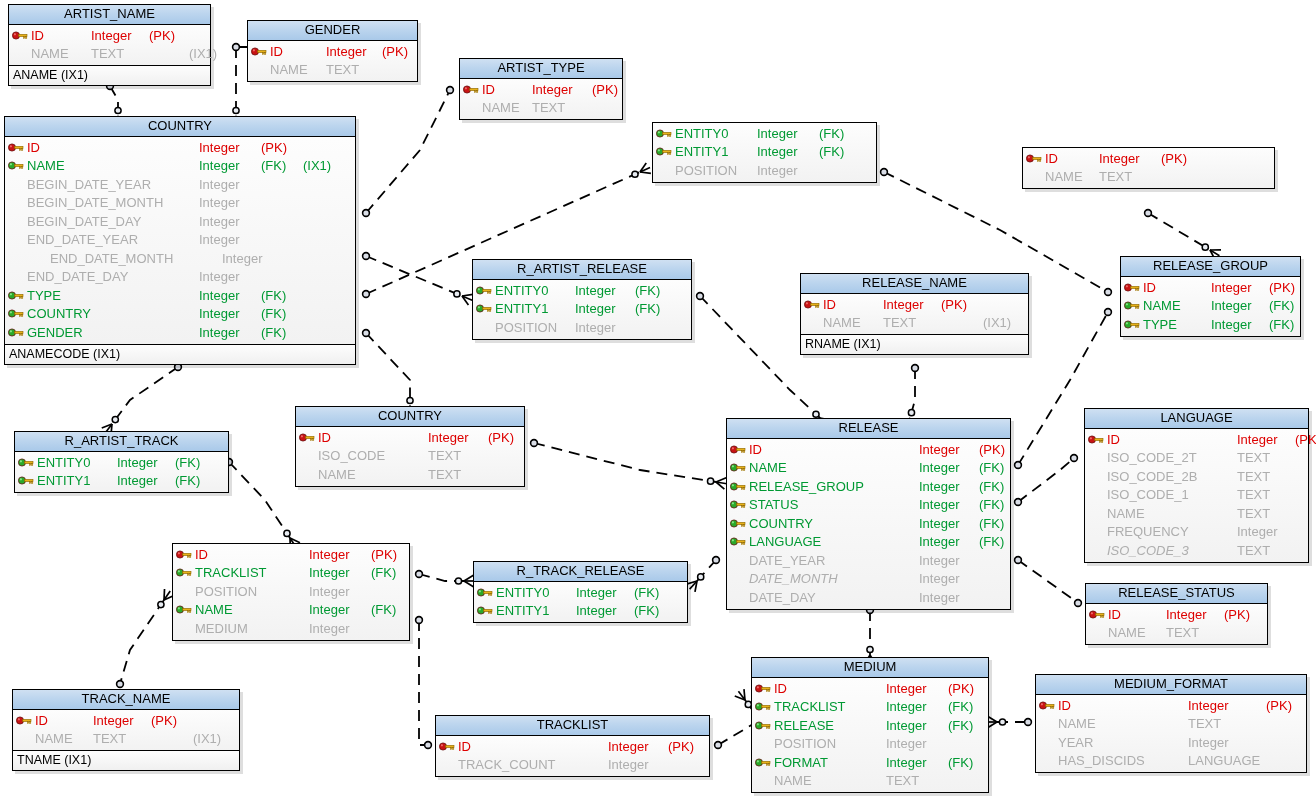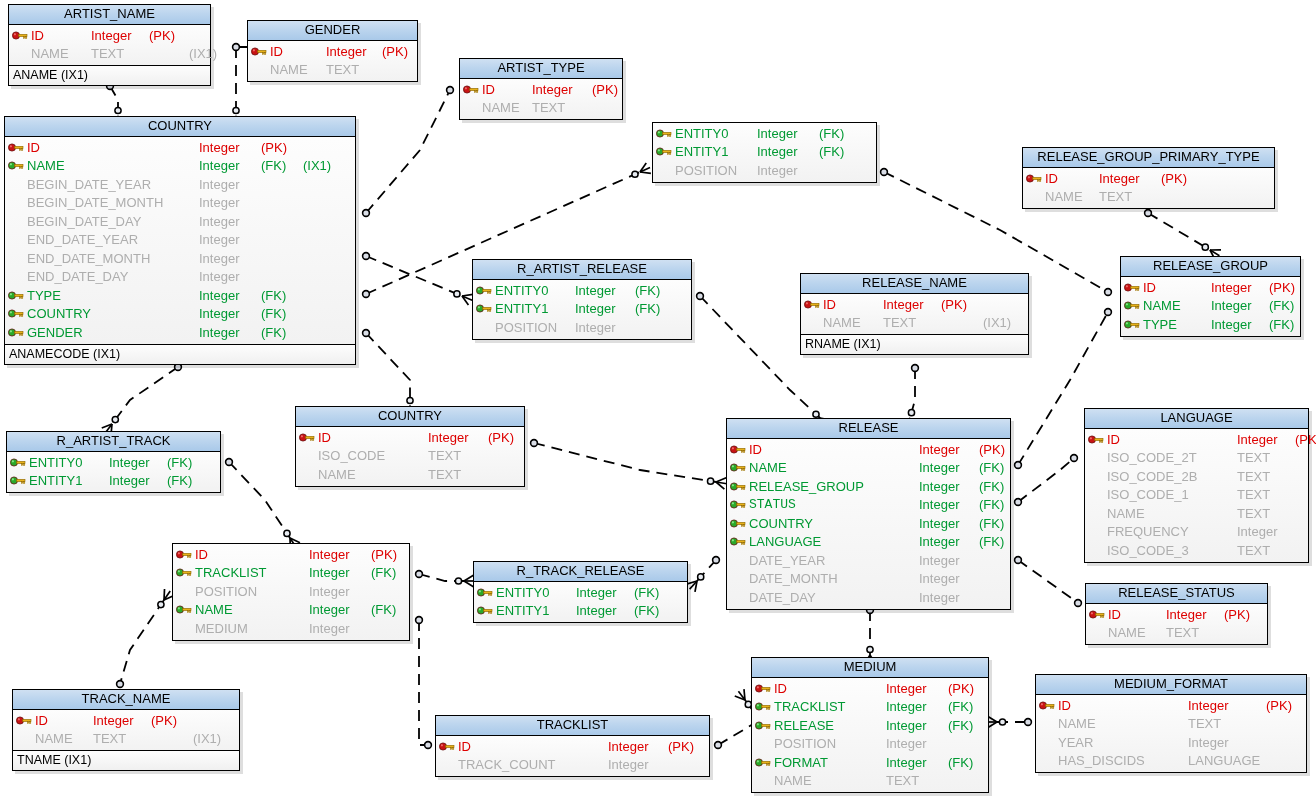--- a/index.html
+++ b/index.html
@@ -339,21 +339,21 @@
         </div>
         <div class="row pl">
           <span class="kw"></span>
           <span class="cname" style="width: 172px;">END_DATE_YEAR</span>
           <span class="ctype" style="width: 62px;">Integer</span>
           <span class="ckey" style="width: 42px;"></span>
           <span class="cix"></span>
         </div>
         <div class="row pl">
           <span class="kw"></span>
-          <span class="cname" style="width: 172px;">END_DATE_MONTH</span>
+          <span class="cname" style="width: 172px; margin-left: 23px;">END_DATE_MONTH</span>
           <span class="ctype" style="width: 62px;">Integer</span>
           <span class="ckey" style="width: 42px;"></span>
           <span class="cix"></span>
         </div>
         <div class="row pl">
           <span class="kw"></span>
           <span class="cname" style="width: 172px;">END_DATE_DAY</span>
           <span class="ctype" style="width: 62px;">Integer</span>
           <span class="ckey" style="width: 42px;"></span>
           <span class="cix"></span>
@@ -441,21 +441,20 @@
         <div class="row pl">
           <span class="kw"></span>
           <span class="cname" style="width: 82px;">POSITION</span>
           <span class="ctype" style="width: 62px;">Integer</span>
           <span class="ckey" style="width: 40px;"></span>
           <span class="cix"></span>
         </div>
       </div>
     </div>
     <div class="tbl" style="left: 1022px; top: 147px; width: 253px;">
-      <div class="hdr">RELEASE_GROUP_PRIMARY_TYPE</div>
       <div class="body">
         <div class="row pk">
           <span class="kw">
             <svg width="16" height="11" viewBox="0 0 16 11">
               <circle cx="4" cy="5.5" r="3.6" fill="#c81414" stroke="#5a0000" stroke-width="0.7"></circle>
               <circle cx="2.9" cy="4.3" r="1.1" fill="#ef6a6a"></circle>
               <rect x="6.6" y="4.3" width="8.4" height="2.3" fill="#e8b21a" stroke="#8a6400" stroke-width="0.6"></rect>
               <rect x="11.4" y="6.4" width="1.3" height="2.0" fill="#e8b21a" stroke="#8a6400" stroke-width="0.5"></rect>
               <rect x="13.5" y="6.4" width="1.3" height="2.0" fill="#e8b21a" stroke="#8a6400" stroke-width="0.5"></rect>
             </svg>
@@ -679,21 +678,21 @@
         <div class="row fk">
           <span class="kw">
             <svg width="16" height="11" viewBox="0 0 16 11">
               <circle cx="4" cy="5.5" r="3.6" fill="#2aa82a" stroke="#5a0000" stroke-width="0.7"></circle>
               <circle cx="2.9" cy="4.3" r="1.1" fill="#86e486"></circle>
               <rect x="6.6" y="4.3" width="8.4" height="2.3" fill="#e8b21a" stroke="#8a6400" stroke-width="0.6"></rect>
               <rect x="11.4" y="6.4" width="1.3" height="2.0" fill="#e8b21a" stroke="#8a6400" stroke-width="0.5"></rect>
               <rect x="13.5" y="6.4" width="1.3" height="2.0" fill="#e8b21a" stroke="#8a6400" stroke-width="0.5"></rect>
             </svg>
           </span>
-          <span class="cname" style="width: 170px; font-family: Liberation Mono, monospace;">STATUS</span>
+          <span class="cname" style="width: 170px;">STATUS</span>
           <span class="ctype" style="width: 60px;">Integer</span>
           <span class="ckey" style="width: 42px;">(FK)</span>
           <span class="cix"></span>
         </div>
         <div class="row fk">
           <span class="kw">
             <svg width="16" height="11" viewBox="0 0 16 11">
               <circle cx="4" cy="5.5" r="3.6" fill="#2aa82a" stroke="#5a0000" stroke-width="0.7"></circle>
               <circle cx="2.9" cy="4.3" r="1.1" fill="#86e486"></circle>
               <rect x="6.6" y="4.3" width="8.4" height="2.3" fill="#e8b21a" stroke="#8a6400" stroke-width="0.6"></rect>
@@ -723,21 +722,21 @@
         </div>
         <div class="row pl">
           <span class="kw"></span>
           <span class="cname" style="width: 170px;">DATE_YEAR</span>
           <span class="ctype" style="width: 60px;">Integer</span>
           <span class="ckey" style="width: 42px;"></span>
           <span class="cix"></span>
         </div>
         <div class="row pl">
           <span class="kw"></span>
-          <span class="cname" style="width: 170px;">DATE_MONTH</span>
+          <span class="cname" style="width: 170px; font-style: italic;">DATE_MONTH</span>
           <span class="ctype" style="width: 60px;">Integer</span>
           <span class="ckey" style="width: 42px;"></span>
           <span class="cix"></span>
         </div>
         <div class="row pl">
           <span class="kw"></span>
           <span class="cname" style="width: 170px;">DATE_DAY</span>
           <span class="ctype" style="width: 60px;">Integer</span>
           <span class="ckey" style="width: 42px;"></span>
           <span class="cix"></span>
@@ -792,28 +791,28 @@
         </div>
         <div class="row pl">
           <span class="kw"></span>
           <span class="cname" style="width: 130px;">FREQUENCY</span>
           <span class="ctype" style="width: 58px;">Integer</span>
           <span class="ckey" style="width: 40px;"></span>
           <span class="cix"></span>
         </div>
         <div class="row pl">
           <span class="kw"></span>
-          <span class="cname" style="width: 130px;">ISO_CODE_3</span>
+          <span class="cname" style="width: 130px; font-style: italic;">ISO_CODE_3</span>
           <span class="ctype" style="width: 58px;">TEXT</span>
           <span class="ckey" style="width: 40px;"></span>
           <span class="cix"></span>
         </div>
       </div>
     </div>
-    <div class="tbl" style="left: 6px; top: 431px; width: 215px;">
+    <div class="tbl" style="left: 14px; top: 431px; width: 215px;">
       <div class="hdr">R_ARTIST_TRACK</div>
       <div class="body">
         <div class="row fk">
           <span class="kw">
             <svg width="16" height="11" viewBox="0 0 16 11">
               <circle cx="4" cy="5.5" r="3.6" fill="#2aa82a" stroke="#5a0000" stroke-width="0.7"></circle>
               <circle cx="2.9" cy="4.3" r="1.1" fill="#86e486"></circle>
               <rect x="6.6" y="4.3" width="8.4" height="2.3" fill="#e8b21a" stroke="#8a6400" stroke-width="0.6"></rect>
               <rect x="11.4" y="6.4" width="1.3" height="2.0" fill="#e8b21a" stroke="#8a6400" stroke-width="0.5"></rect>
               <rect x="13.5" y="6.4" width="1.3" height="2.0" fill="#e8b21a" stroke="#8a6400" stroke-width="0.5"></rect>

